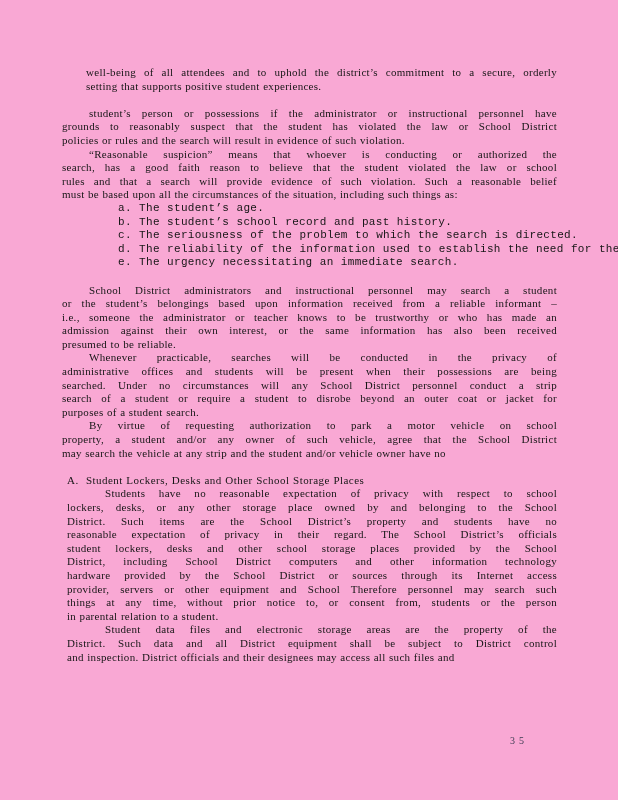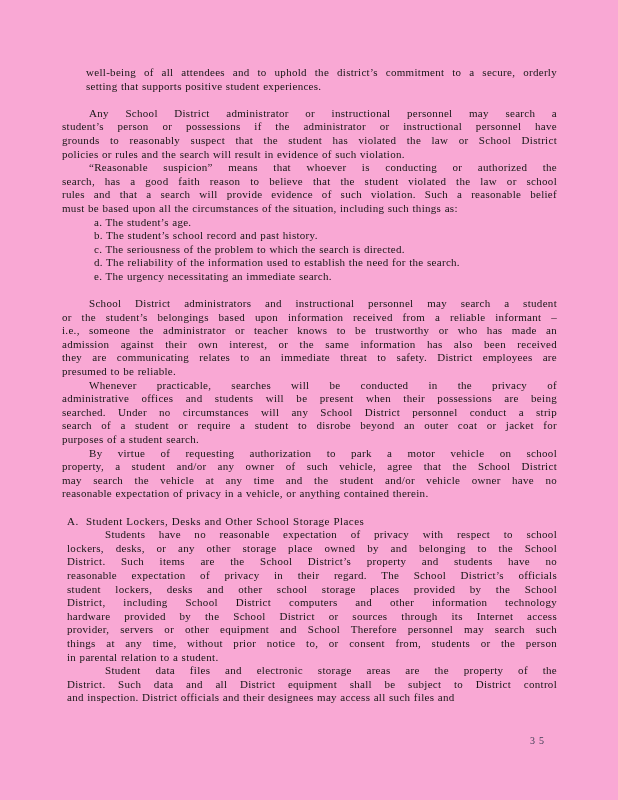--- a/index.html
+++ b/index.html
@@ -24,52 +24,51 @@
   }
   .block { }
   .line {
     white-space: nowrap;
     text-align: justify;
     text-align-last: justify;
   }
   .block .line:last-child { text-align-last: left; }
   .block.cont { margin-left: 24px; }
   .block.body .line:first-child { text-indent: 27px; }
-  .block.list { margin-left: 32px; }
+  .block.list { margin-left: 56px; font-family: Liberation Mono, monospace; }
   .block.list .line { text-align: left; text-align-last: left; }
   .block.heading {
     margin-left: 5px;
     font-weight: normal;
     letter-spacing: 0.45px;
   }
   .block.heading .label { display: inline-block; width: 19px; }
   .block.section { margin-left: 5px; }
   .block.section .line:first-child { text-indent: 38px; }
   .gap { height: 13.6px; }
   .page-number {
     position: absolute;
-    left: 530px;
+    left: 510px;
     top: 735px;
     font-size: 10px;
     letter-spacing: 4px;
     color: #3c3c52;
   }
 </style>
 </head>
 <body>
 
 <div class="page">
   <div class="content">
       <div class="block cont">
         <div class="line">well-being of all attendees and to uphold the district’s commitment to a secure, orderly</div>
         <div class="line">setting that supports positive student experiences.</div>
       </div>
       <div class="block gap"></div>
       <div class="block body">
-        <div class="line">Any School District administrator or instructional personnel may search a</div>
         <div class="line">student’s person or possessions if the administrator or instructional personnel have</div>
         <div class="line">grounds to reasonably suspect that the student has violated the law or School District</div>
         <div class="line">policies or rules and the search will result in evidence of such violation.</div>
       </div>
       <div class="block body">
         <div class="line">“Reasonable suspicion” means that whoever is conducting or authorized the</div>
         <div class="line">search, has a good faith reason to believe that the student violated the law or school</div>
         <div class="line">rules and that a search will provide evidence of such violation. Such a reasonable belief</div>
         <div class="line">must be based upon all the circumstances of the situation, including such things as:</div>
       </div>
@@ -79,35 +78,33 @@
         <div class="line">c. The seriousness of the problem to which the search is directed.</div>
         <div class="line">d. The reliability of the information used to establish the need for the search.</div>
         <div class="line">e. The urgency necessitating an immediate search.</div>
       </div>
       <div class="block gap"></div>
       <div class="block body">
         <div class="line">School District administrators and instructional personnel may search a student</div>
         <div class="line">or the student’s belongings based upon information received from a reliable informant –</div>
         <div class="line">i.e., someone the administrator or teacher knows to be trustworthy or who has made an</div>
         <div class="line">admission against their own interest, or the same information has also been received</div>
-        <div class="line">they are communicating relates to an immediate threat to safety. District employees are</div>
         <div class="line">presumed to be reliable.</div>
       </div>
       <div class="block body">
         <div class="line">Whenever practicable, searches will be conducted in the privacy of</div>
         <div class="line">administrative offices and students will be present when their possessions are being</div>
         <div class="line">searched. Under no circumstances will any School District personnel conduct a strip</div>
         <div class="line">search of a student or require a student to disrobe beyond an outer coat or jacket for</div>
         <div class="line">purposes of a student search.</div>
       </div>
       <div class="block body">
         <div class="line">By virtue of requesting authorization to park a motor vehicle on school</div>
         <div class="line">property, a student and/or any owner of such vehicle, agree that the School District</div>
-        <div class="line">may search the vehicle at any time and the student and/or vehicle owner have no</div>
-        <div class="line">reasonable expectation of privacy in a vehicle, or anything contained therein.</div>
+        <div class="line">may search the vehicle at any strip and the student and/or vehicle owner have no</div>
       </div>
       <div class="block gap"></div>
       <div class="block heading"><span class="label">A.</span><span class="title">Student Lockers, Desks and Other School Storage Places</span></div>
       <div class="block section">
         <div class="line">Students have no reasonable expectation of privacy with respect to school</div>
         <div class="line">lockers, desks, or any other storage place owned by and belonging to the School</div>
         <div class="line">District. Such items are the School District’s property and students have no</div>
         <div class="line">reasonable expectation of privacy in their regard.  The School District’s officials</div>
         <div class="line">student lockers, desks and other school storage places provided by the School</div>
         <div class="line">District, including School District computers and other information technology</div>

